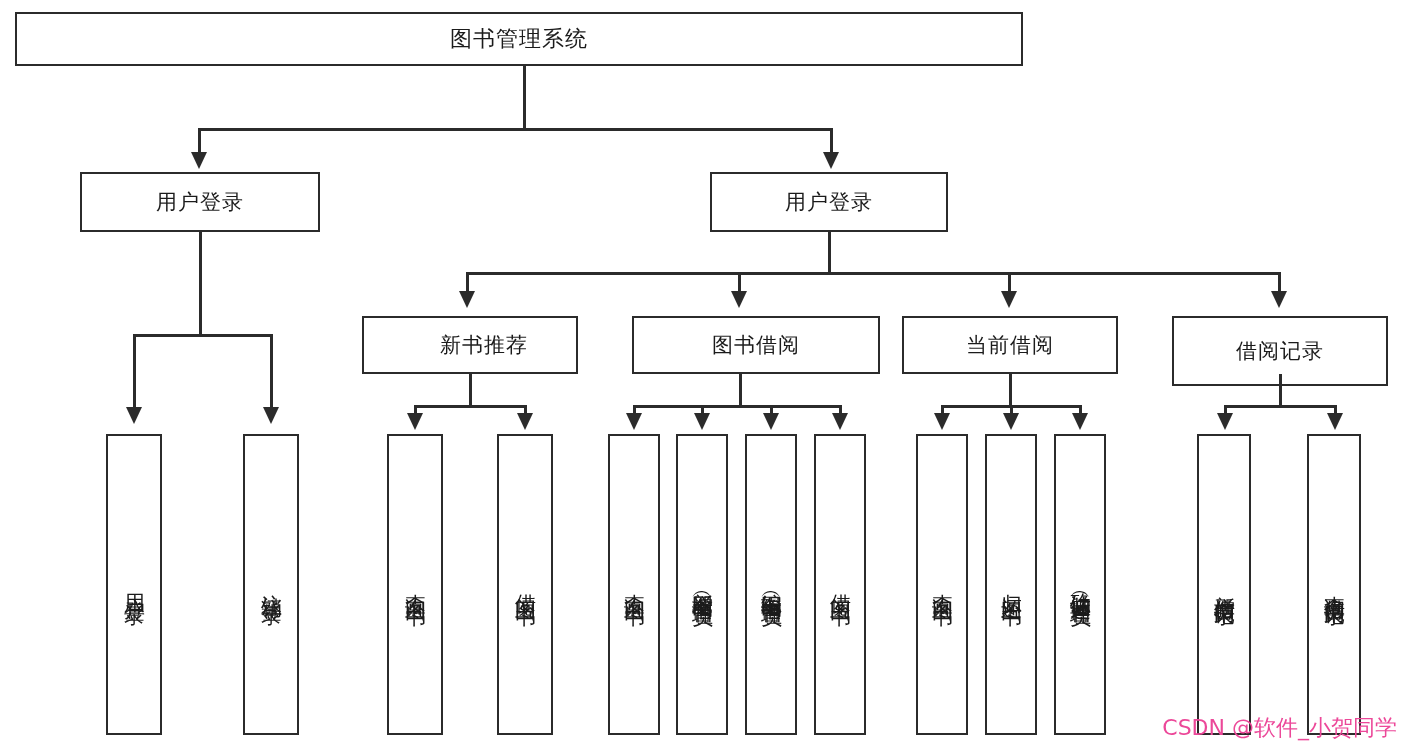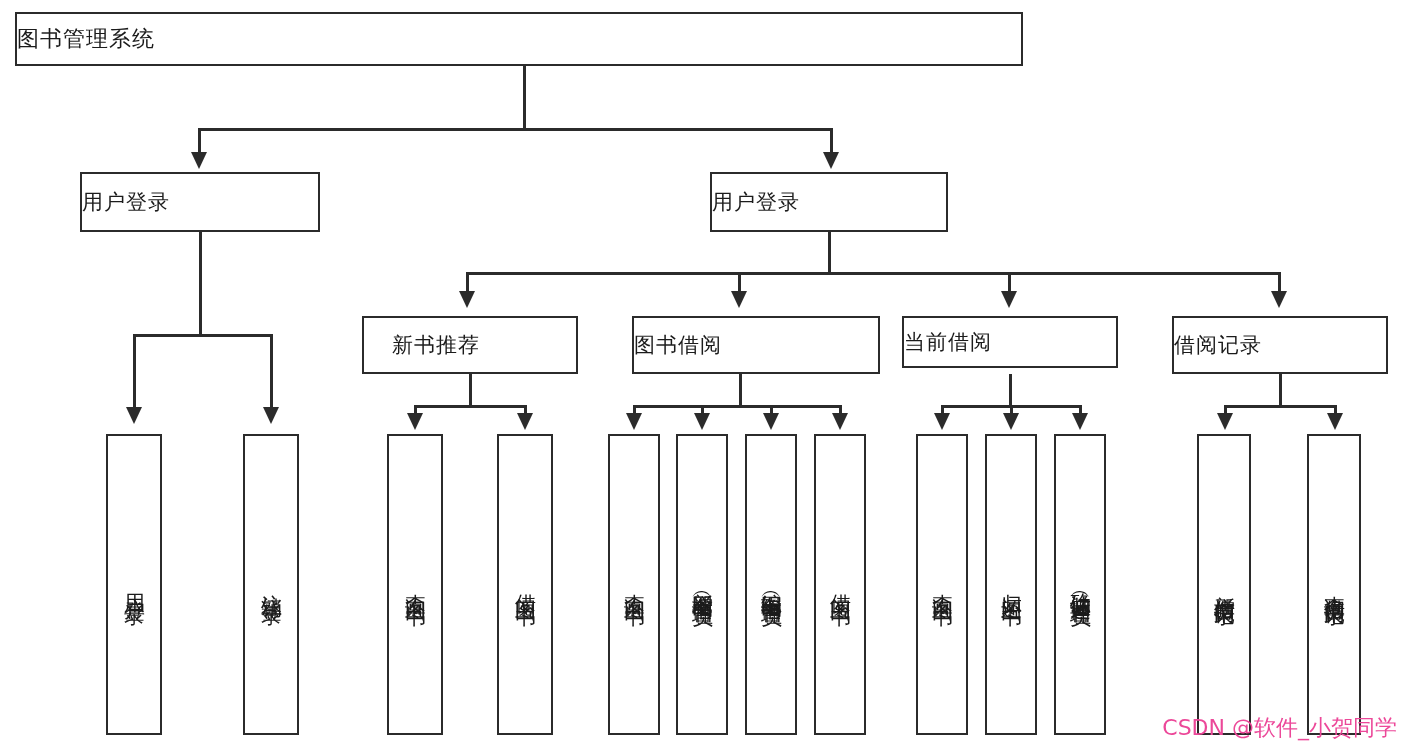--- a/index.html
+++ b/index.html
@@ -15,21 +15,21 @@
     overflow:hidden;
   }
   
   .node{
     position:absolute;
     box-sizing:border-box;
     background:#ffffff;
     border:2.5px solid #2b2b2b;
     display:flex;
     align-items:center;
-    justify-content:flex-start;
+    justify-content:center;
     color:#1b1b1b;
     line-height:1.18;
   }
   .node.h{            
     font-size:21px;
     letter-spacing:1px;
     white-space:nowrap;
   }
   .node.root{ font-size:22px; }
   .node.v{            
@@ -112,24 +112,24 @@
   <div class="arrow" style="left:1001px;top:291px;"></div>
   <div class="vline" style="left:1278px;top:272px;height:21px;"></div>
   <div class="arrow" style="left:1271px;top:291px;"></div>
 
   <div class="node h" style="left:362px;top:316px;width:216px;height:58px;padding-left:28px;">
     <span>新书推荐</span>
   </div>
   <div class="node h" style="left:632px;top:316px;width:248px;height:58px;">
     <span>图书借阅</span>
   </div>
-  <div class="node h" style="left:902px;top:316px;width:216px;height:52px;">
+  <div class="node h" style="left:902px;top:316px;width:216px;height:58px;">
     <span>当前借阅</span>
   </div>
-  <div class="node h" style="left:1172px;top:316px;width:216px;height:58px;">
+  <div class="node h" style="left:1172px;top:316px;width:216px;height:70px;">
     <span>借阅记录</span>
   </div>
 
   <div class="vline" style="left:469px;top:374px;height:32px;"></div>
   <div class="hline" style="left:414px;top:405px;width:112px;"></div>
   <div class="vline" style="left:414px;top:405px;height:10px;"></div>
   <div class="arrow" style="left:407px;top:413px;"></div>
   <div class="vline" style="left:524px;top:405px;height:10px;"></div>
   <div class="arrow" style="left:517px;top:413px;"></div>
 

